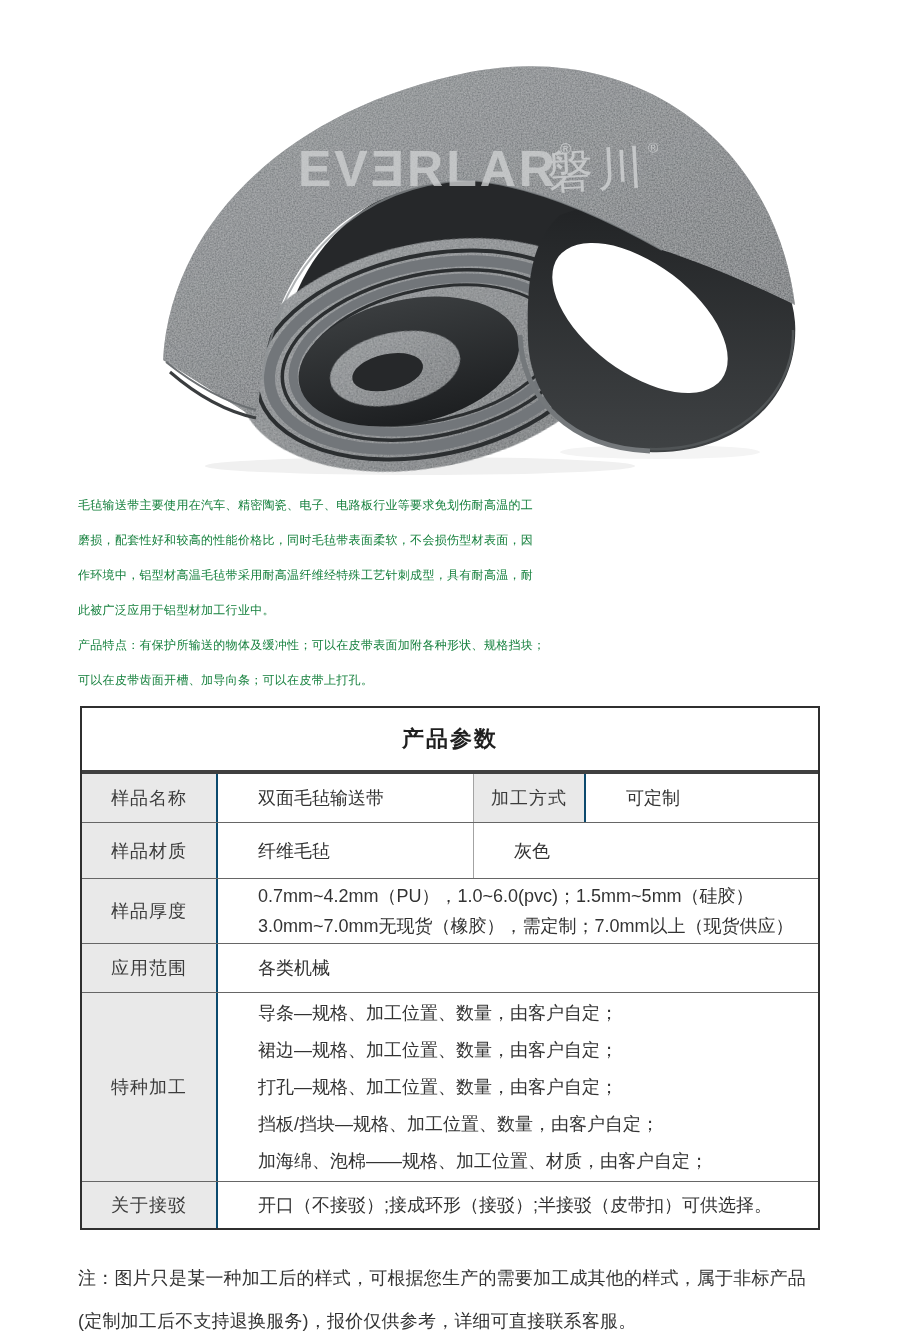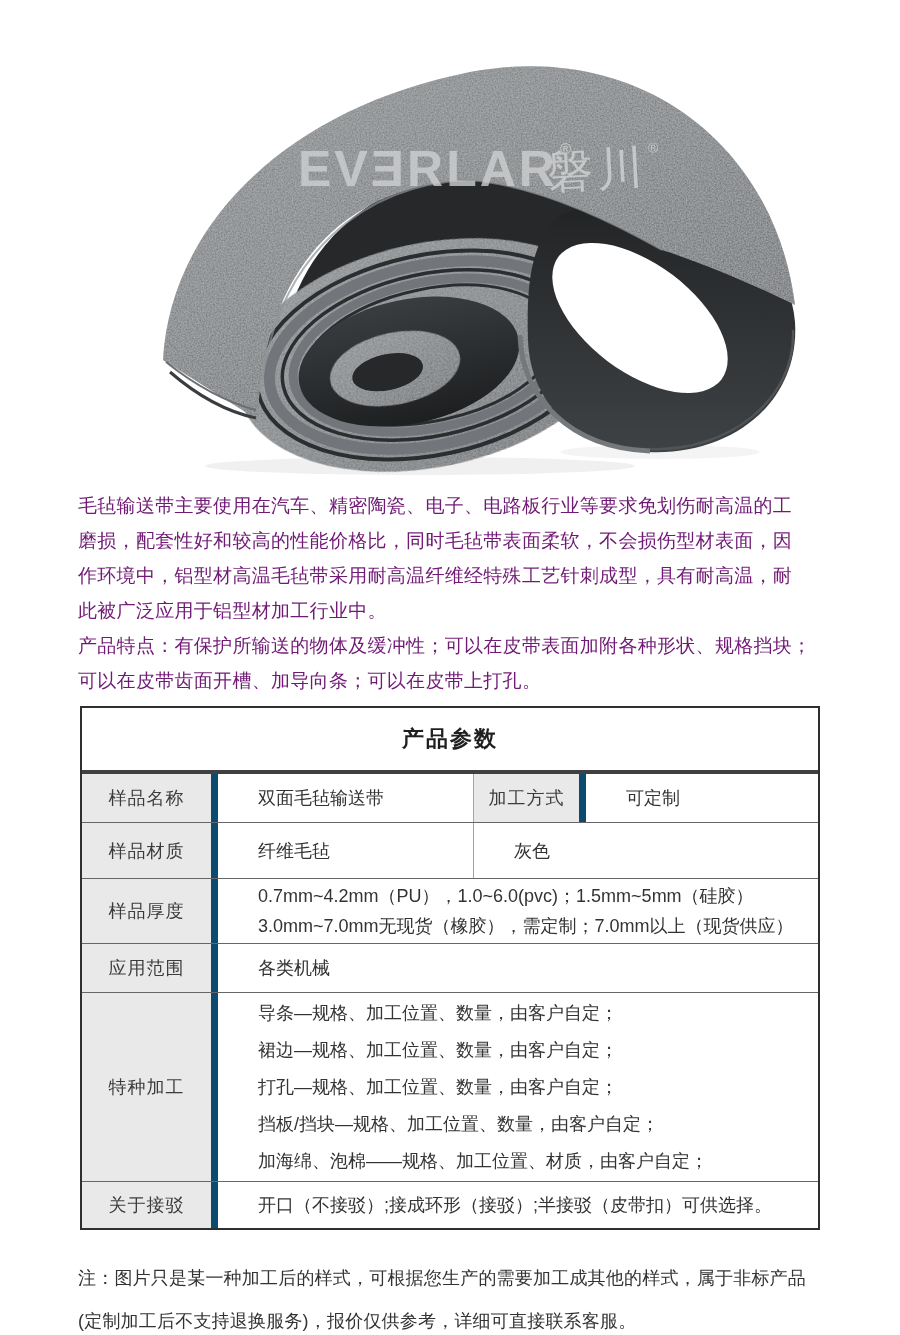--- a/index.html
+++ b/index.html
@@ -5,40 +5,40 @@
   html,body{margin:0;padding:0;background:#ffffff;}
   body{
     width:900px;height:1335px;overflow:hidden;
     font-family:"Liberation Sans","DejaVu Sans",sans-serif;
     color:#333;
   }
   
   .hero{position:relative;width:900px;height:478px;background:#fff;}
   .hero svg{position:absolute;left:0;top:0;}
   
-  .desc{margin:10px 78px 8px 78px;font-size:19px;line-height:35px;color:#701a75;}
+  .desc{margin:10px 78px 8px 78px;font-size:12px;line-height:35px;color:#15803d;}
   .desc .dline{white-space:nowrap;letter-spacing:.3px;}
   
   .ptable{
     margin:5px 0 0 80px;width:740px;box-sizing:border-box;
     border:2px solid #2f2f2f;font-size:18px;background:#fff;
   }
   .pt-title{
     height:62px;display:flex;align-items:center;justify-content:center;
     font-weight:bold;font-size:22px;color:#1f1f1f;letter-spacing:2px;
     border-bottom:4px solid #404040;
   }
   .prow{display:grid;border-bottom:1px solid #666;}
   .prow:last-child{border-bottom:none;}
   .cols4{grid-template-columns:136px 256px 112px 1fr;}
   .cols2{grid-template-columns:136px 1fr;}
   .pcell{display:flex;align-items:center;box-sizing:border-box;}
   .plabel{
     background:#e9e9e9;justify-content:center;color:#3c3c3c;
-    border-right:7px solid #0c4a6e;letter-spacing:1px;
+    border-right:2px solid #0c4a6e;letter-spacing:1px;
   }
   .pval{padding-left:40px;color:#333;}
   .pval.mid{border-right:1px solid #a3a3a3;}
   .stack{flex-direction:column;align-items:flex-start;justify-content:center;}
   .lh30{line-height:30px;}
   .lh37{line-height:37px;}
   .h48{min-height:48px;} .h55{min-height:55px;} .h64{min-height:64px;}
   .h188{min-height:188px;} .h46{min-height:46px;}
   
   .note{margin:27px 78px 0 78px;font-size:18px;line-height:43px;color:#333;}

